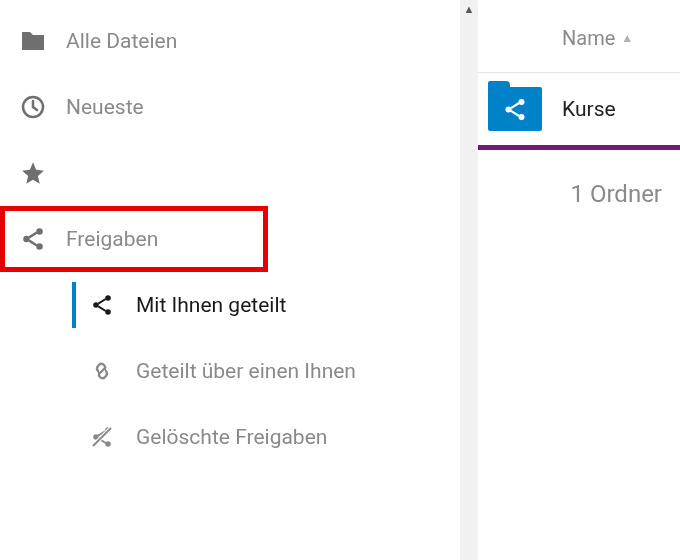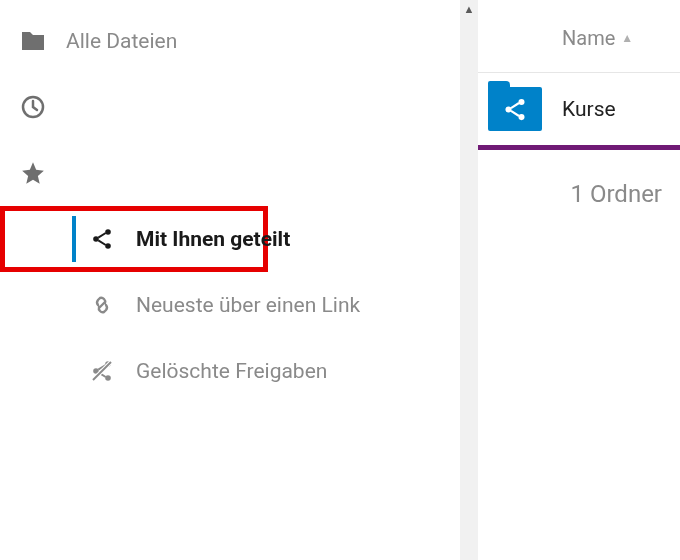--- a/index.html
+++ b/index.html
@@ -6,21 +6,21 @@
   html, body { width: 680px; height: 560px; font-family: -apple-system, BlinkMacSystemFont, "Segoe UI", Roboto, Arial, sans-serif; background: #fff; overflow: hidden; }
   .app { display: flex; width: 680px; height: 560px; }
   .sidebar { width: 460px; height: 560px; padding-top: 8px; position: relative; }
   .nav-item { display: flex; align-items: center; height: 66px; padding-left: 20px; cursor: pointer; color: #8a8a8a; }
   .nav-item .icon-slot { width: 46px; display: flex; align-items: center; justify-content: flex-start; }
   .nav-item .label { font-size: 21px; font-weight: 400; }
   .sub-item { display: flex; align-items: center; height: 66px; padding-left: 90px; cursor: pointer; color: #8a8a8a; position: relative; }
   .sub-item .icon-slot { width: 46px; display: flex; align-items: center; justify-content: flex-start; }
   .sub-item .label { font-size: 21px; }
   .sub-item.active { color: #1a1a1a; }
-  .sub-item.active .label { font-weight: 700; }
+  .sub-item.active .label { font-weight: 400; }
   .sub-item.active::before { content: ""; position: absolute; left: 72px; top: 10px; bottom: 10px; width: 4px; background: #0082c9; }
   .highlight-box { position: absolute; border: 5px solid #e60000; pointer-events: none; }
   .scroll-track { width: 18px; height: 560px; background: #f1f1f1; position: relative; display:flex; flex-direction:column; align-items:center; }
   .scroll-arrow { width: 18px; height: 18px; display:flex; align-items:center; justify-content:center; color:#5a5a5a; font-size:11px; user-select:none; }
   .main { flex: 1; height: 396px; position: relative; }
   .col-header { display:flex; align-items:center; justify-content:flex-start; padding: 26px 0 22px 84px; color:#8a8a8a; font-size:20px; border-bottom:1px solid #e6e6e6; }
   .col-header .sort-caret { margin-left:6px; font-size:12px; color:#b0b0b0; }
   .row { display:flex; align-items:center; padding: 14px 0 14px 10px; border-bottom:5px solid #701a75; }
   .folder-thumb { width:54px; height:44px; background:#0082c9; border-radius:2px; position:relative; margin-right:20px; }
   .folder-thumb::before { content:""; position:absolute; top:-6px; left:0; width:22px; height:8px; background:#0082c9; border-top-left-radius:2px; border-top-right-radius:4px; }
@@ -45,30 +45,42 @@
       <span class="label">Alle Dateien</span>
     </div>
 
     <div class="nav-item">
       <span class="icon-slot">
         <svg width="26" height="26" viewBox="0 0 26 26">
             <circle cx="13" cy="13" r="10" fill="none" stroke="#6f6f6f" stroke-width="2.5"></circle>
             <path d="M13 7v6l4 3" fill="none" stroke="#6f6f6f" stroke-width="2.5" stroke-linecap="round"></path>
           </svg>
       </span>
+      <span class="label">Neueste</span>
     </div>
 
     <div class="nav-item">
       <span class="icon-slot">
         <svg width="26" height="26" viewBox="0 0 24 24">
             <path fill="#6f6f6f" d="M12 2l2.9 6.9L22 10l-5.5 4.8L18.2 22 12 18.3 5.8 22l1.7-7.2L2 10l7.1-1.1z"></path>
           </svg>
       </span>
     </div>
 
+    <div class="nav-item" style="position:relative;">
+      <span class="icon-slot">
+        <svg width="26" height="26" viewBox="0 0 24 24">
+            <circle cx="6" cy="12" r="3" fill="#6f6f6f"></circle>
+            <circle cx="18" cy="5" r="3" fill="#6f6f6f"></circle>
+            <circle cx="18" cy="19" r="3" fill="#6f6f6f"></circle>
+            <path d="M8.5 10.5L15.5 6M8.5 13.5L15.5 18" stroke="#6f6f6f" stroke-width="2.2"></path>
+          </svg>
+      </span>
+      <span class="label">Freigaben</span>
+    </div>
 
     <div class="highlight-box" style="left:0; top:206px; width:268px; height:66px;"></div>
 
 
     <div class="sub-item active">
       <span class="icon-slot">
         <svg width="24" height="24" viewBox="0 0 24 24">
             <circle cx="6" cy="12" r="2.8" fill="#1a1a1a"></circle>
             <circle cx="18" cy="5" r="2.8" fill="#1a1a1a"></circle>
             <circle cx="18" cy="19" r="2.8" fill="#1a1a1a"></circle>
@@ -77,21 +89,21 @@
       </span>
       <span class="label">Mit Ihnen geteilt</span>
     </div>
 
     <div class="sub-item">
       <span class="icon-slot">
         <svg width="24" height="24" viewBox="0 0 24 24">
             <path d="M9 15l6-6M8 12a4 4 0 010-5l2-2a4 4 0 015 5M16 12a4 4 0 010 5l-2 2a4 4 0 01-5-5" fill="none" stroke="#8a8a8a" stroke-width="2.4" stroke-linecap="round"></path>
           </svg>
       </span>
-      <span class="label">Neueste über einen Link</span>
+      <span class="label">Geteilt über einen Ihnen</span>
     </div>
 
     <div class="sub-item">
       <span class="icon-slot">
         <svg width="24" height="24" viewBox="0 0 24 24">
             <circle cx="6" cy="12" r="2.8" fill="#8a8a8a"></circle>
             <circle cx="18" cy="5" r="2.8" fill="#8a8a8a"></circle>
             <circle cx="18" cy="19" r="2.8" fill="#8a8a8a"></circle>
             <path d="M8.3 10.7L15.7 6M8.3 13.3L15.7 18" stroke="#8a8a8a" stroke-width="2"></path>
             <path d="M3 21L21 3" stroke="#fff" stroke-width="4"></path>

